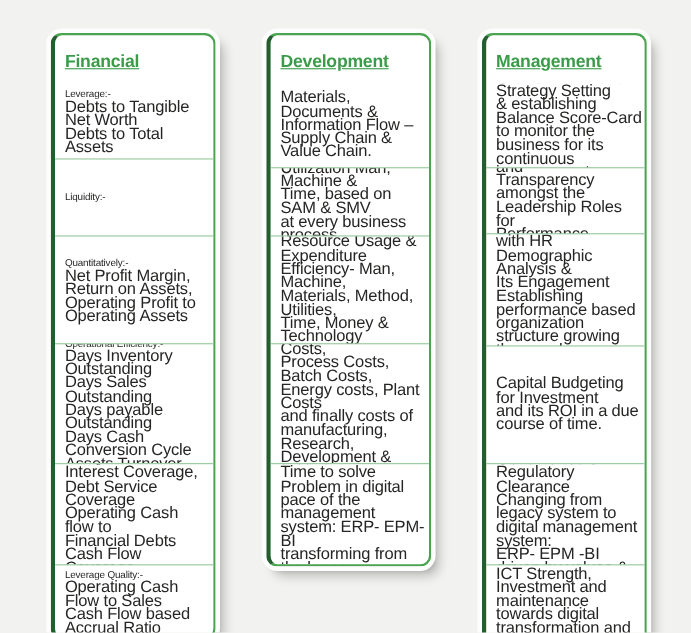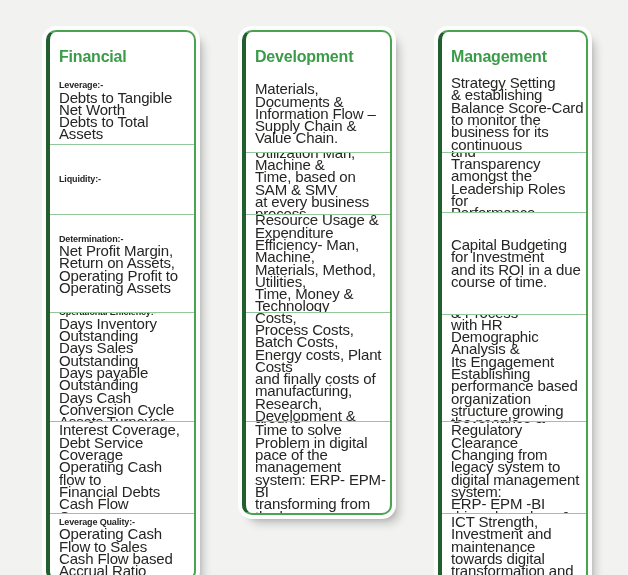--- a/index.html
+++ b/index.html
@@ -37,32 +37,33 @@
   }
   .card-title{
     height:44px;
     display:flex;
     align-items:center;
     padding:6px 4px 0 9px;
     font-size:16px;
     font-weight:bold;
     color:var(--title-green);
     letter-spacing:-0.2px;
+    text-decoration:underline;
   }
   .sec{
     display:flex;
     flex-direction:column;
     justify-content:center;
     padding:2px 2px 2px 9px;
     overflow:hidden;
   }
   .sec + .sec{border-top:1px solid var(--sep);}
   .sec-label{
     font-size:9px;
-    font-weight:bold;
+    font-weight:normal;
     line-height:12.3px;
     letter-spacing:-0.15px;
   }
   .sec-text{
     font-size:15px;
     line-height:12.3px;
     letter-spacing:-0.15px;
     white-space:pre-line;
   }
   
@@ -95,21 +96,21 @@
       <div class="card-title">Financial</div>
       <div class="sec">
         <div class="sec-label">Leverage:-</div>
         <div class="sec-text">Debts to Tangible Net Worth
 Debts to Total Assets</div>
       </div>
       <div class="sec">
         <div class="sec-label">Liquidity:-</div>
       </div>
       <div class="sec">
-        <div class="sec-label">Determination:-</div>
+        <div class="sec-label">Quantitatively:-</div>
         <div class="sec-text">Net Profit Margin,
 Return on Assets,
 Operating Profit to
 Operating Assets</div>
       </div>
       <div class="sec">
         <div class="sec-label">Operational Efficiency:-</div>
         <div class="sec-text">Days Inventory Outstanding
 Days Sales Outstanding
 Days payable Outstanding
@@ -177,31 +178,31 @@
 to monitor the business for its
 continuous improvement</div>
       </div>
       <div class="sec">
         <div class="sec-text">Business Financial and
 Transparency amongst the
 Leadership Roles for
 Performance Reward in a Team</div>
       </div>
       <div class="sec">
-        <div class="sec-text">Capital Budgeting for Investment
-and its ROI in a due
-course of time.</div>
-      </div>
-      <div class="sec">
         <div class="sec-text">Successor Planning &amp; Process
 with HR Demographic Analysis &amp;
 Its Engagement Establishing
 performance based organization
 structure growing the people
 in workplace.</div>
+      </div>
+      <div class="sec">
+        <div class="sec-text">Capital Budgeting for Investment
+and its ROI in a due
+course of time.</div>
       </div>
       <div class="sec">
         <div class="sec-text">Corporate Governance &amp;
 Regulatory Clearance
 Changing from legacy system to
 digital management system:
 ERP- EPM -BI driven by values &amp;
 data Integrity.</div>
       </div>
       <div class="sec">

